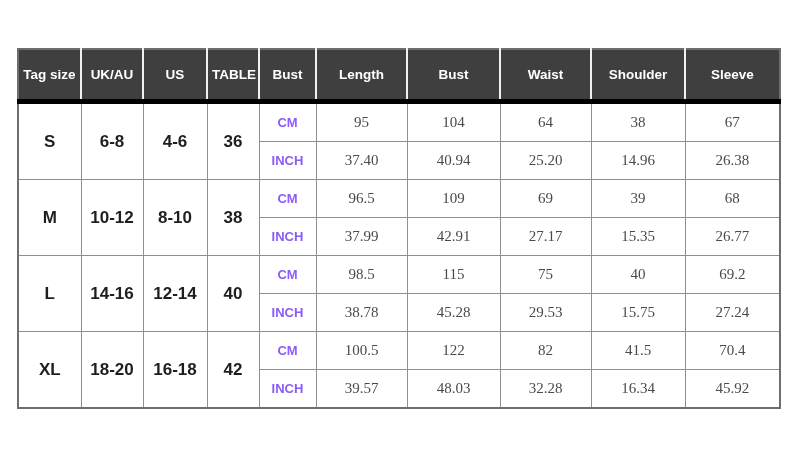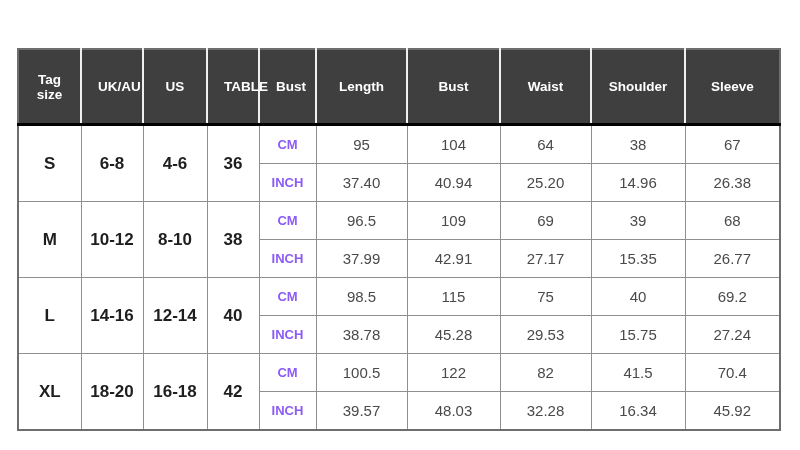--- a/index.html
+++ b/index.html
@@ -32,23 +32,23 @@
     border-collapse: collapse;
     table-layout: fixed;
     border: 2px solid #6e6e6e;
   }
   table.size-table th {
     background: #3f3f3f;
     color: #ffffff;
     font-size: 13.5px;
     font-weight: 700;
     height: 41px;
-    padding: 16px;
+    padding: 4px;
     text-align: center;
-    border-bottom: 3px solid #000000;
+    border-bottom: 5px solid #000000;
   }
   table.size-table th + th {
     border-left: 2px solid #f0f0f0;
   }
   table.size-table td {
     border: 1px solid #8f8f8f;
     text-align: center;
     vertical-align: middle;
     height: 37px;
     padding: 0;
@@ -61,20 +61,21 @@
   }
   td.unit-cell {
     font-size: 13px;
     font-weight: 700;
     color: #8b5cf6;
   }
   td.val-cell {
     font-size: 15px;
     font-weight: 400;
     color: #4a4a4a;
+    font-family: Liberation Serif, serif;
   }
   .remark {
     position: absolute;
     top: 416px;
     right: 10px;
     font-size: 13px;
     color: #4a4a4a;
   }
 </style>
 </head>

